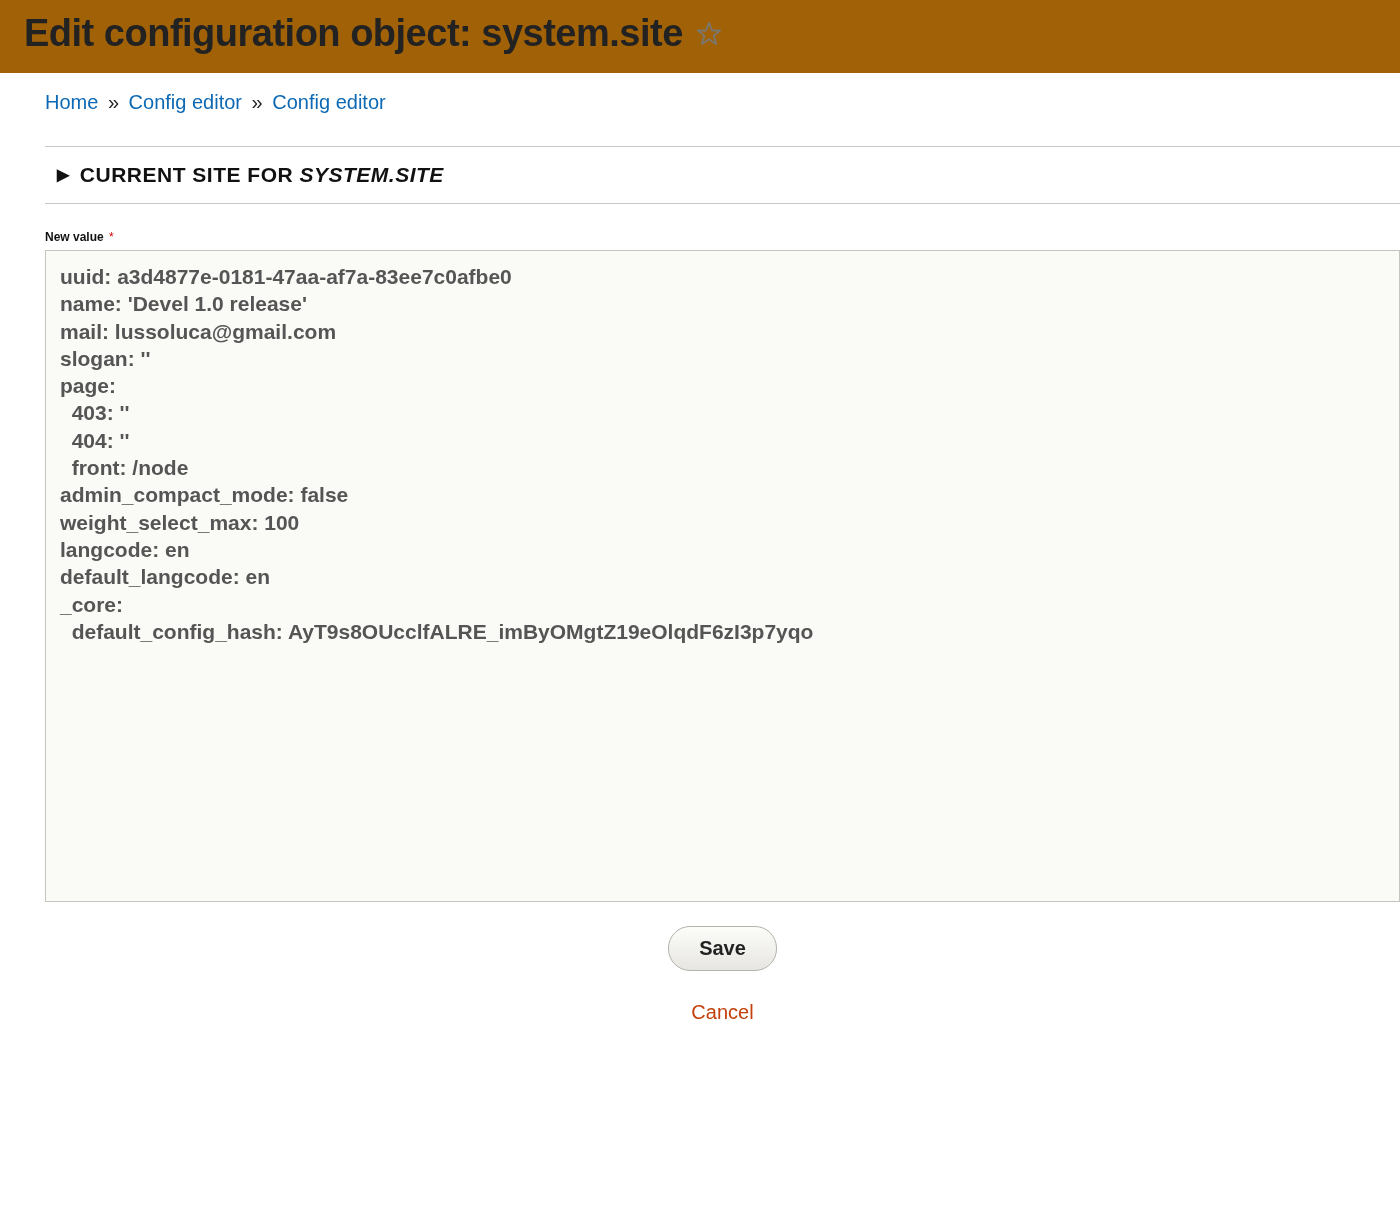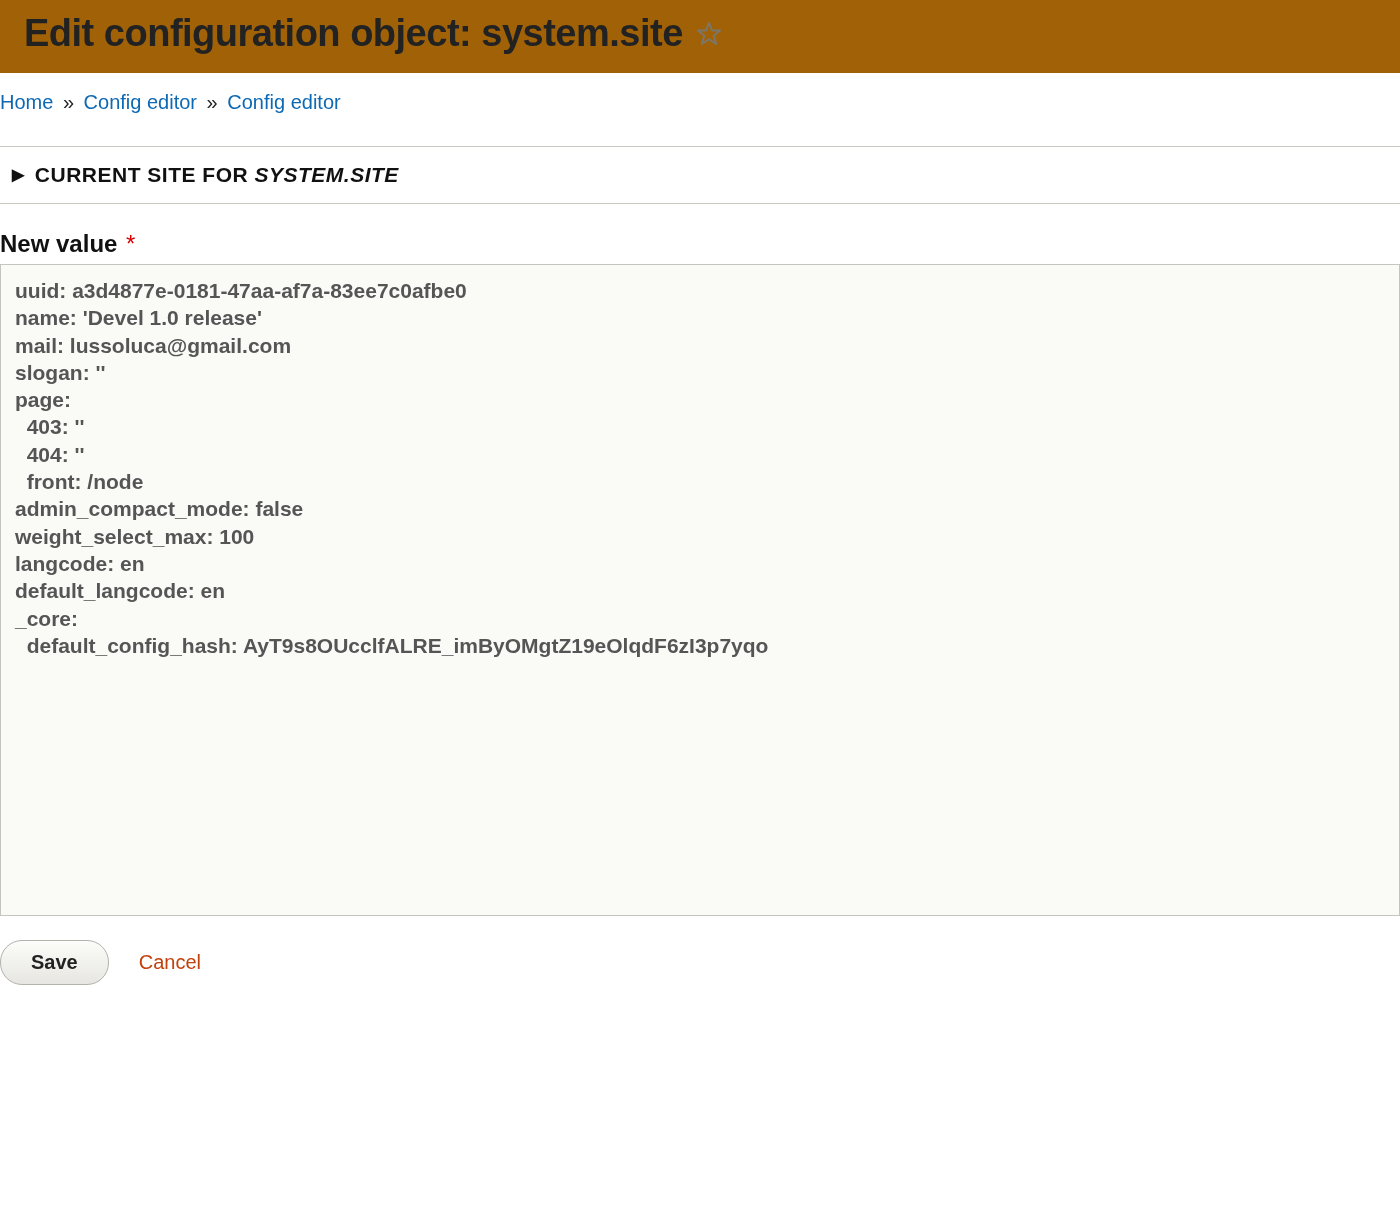--- a/index.html
+++ b/index.html
@@ -24,20 +24,21 @@
     vertical-align: middle;
   }
   .star-icon {
     display: inline-block;
     vertical-align: middle;
     margin-left: 8px;
     color: #7a776f;
   }
   .star-icon svg { display: block; }
   .content {
+    margin-left: 45px;
   }
   .breadcrumbs {
     font-size: 20px;
     margin: 18px 0 32px 0;
     color: #222;
   }
   .breadcrumbs a {
     color: #0d69b4;
     text-decoration: none;
   }
@@ -59,21 +60,21 @@
     align-items: center;
   }
   .details-summary .disclosure {
     display: inline-block;
     margin-right: 10px;
     font-size: 16px;
     line-height: 1;
   }
   .details-summary .summary-em { font-style: italic; }
   .field-label {
-    font-size: 24px;
+    font-size: 12px;
     font-weight: 700;
     margin-bottom: 6px;
   }
   .required-marker { color: #d80000; font-weight: 400; margin-left: 2px; }
   .textarea-wrap {
     border: 1px solid #c5c5bf;
     background: #fafaf7;
     padding: 0;
   }
   textarea.config-textarea {
@@ -89,20 +90,21 @@
     outline: none;
     height: 650px;
     display: block;
     font-weight: bold;
   }
   .actions {
     margin-top: 24px;
     display: flex;
     align-items: center;
     gap: 30px;
+    flex-direction: column;
   }
   .btn-save {
     font-family: inherit;
     font-size: 20px;
     font-weight: 600;
     color: #222;
     padding: 10px 30px;
     border-radius: 22px;
     border: 1px solid #b3b2ab;
     background: linear-gradient(#fcfcfa, #e7e6e1);

